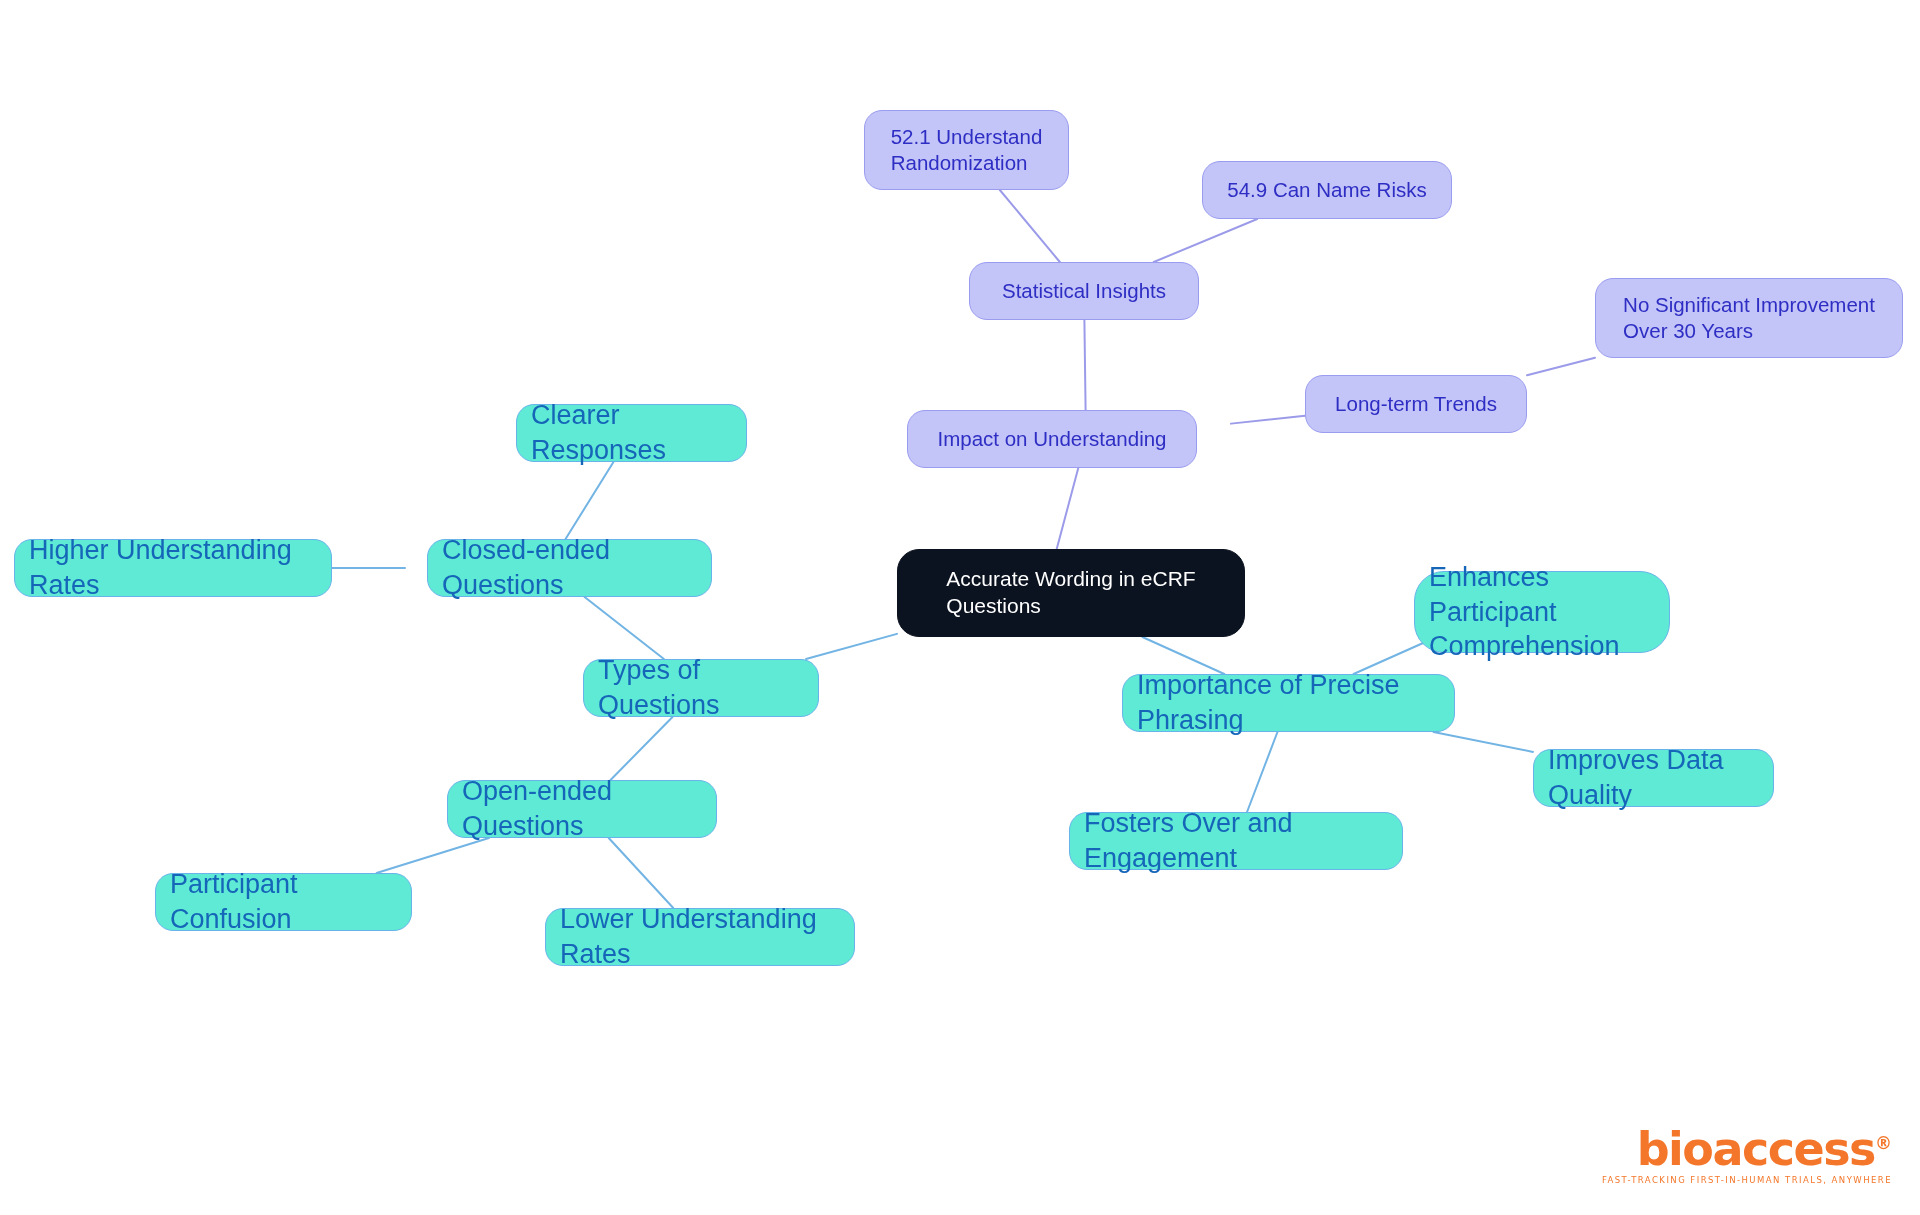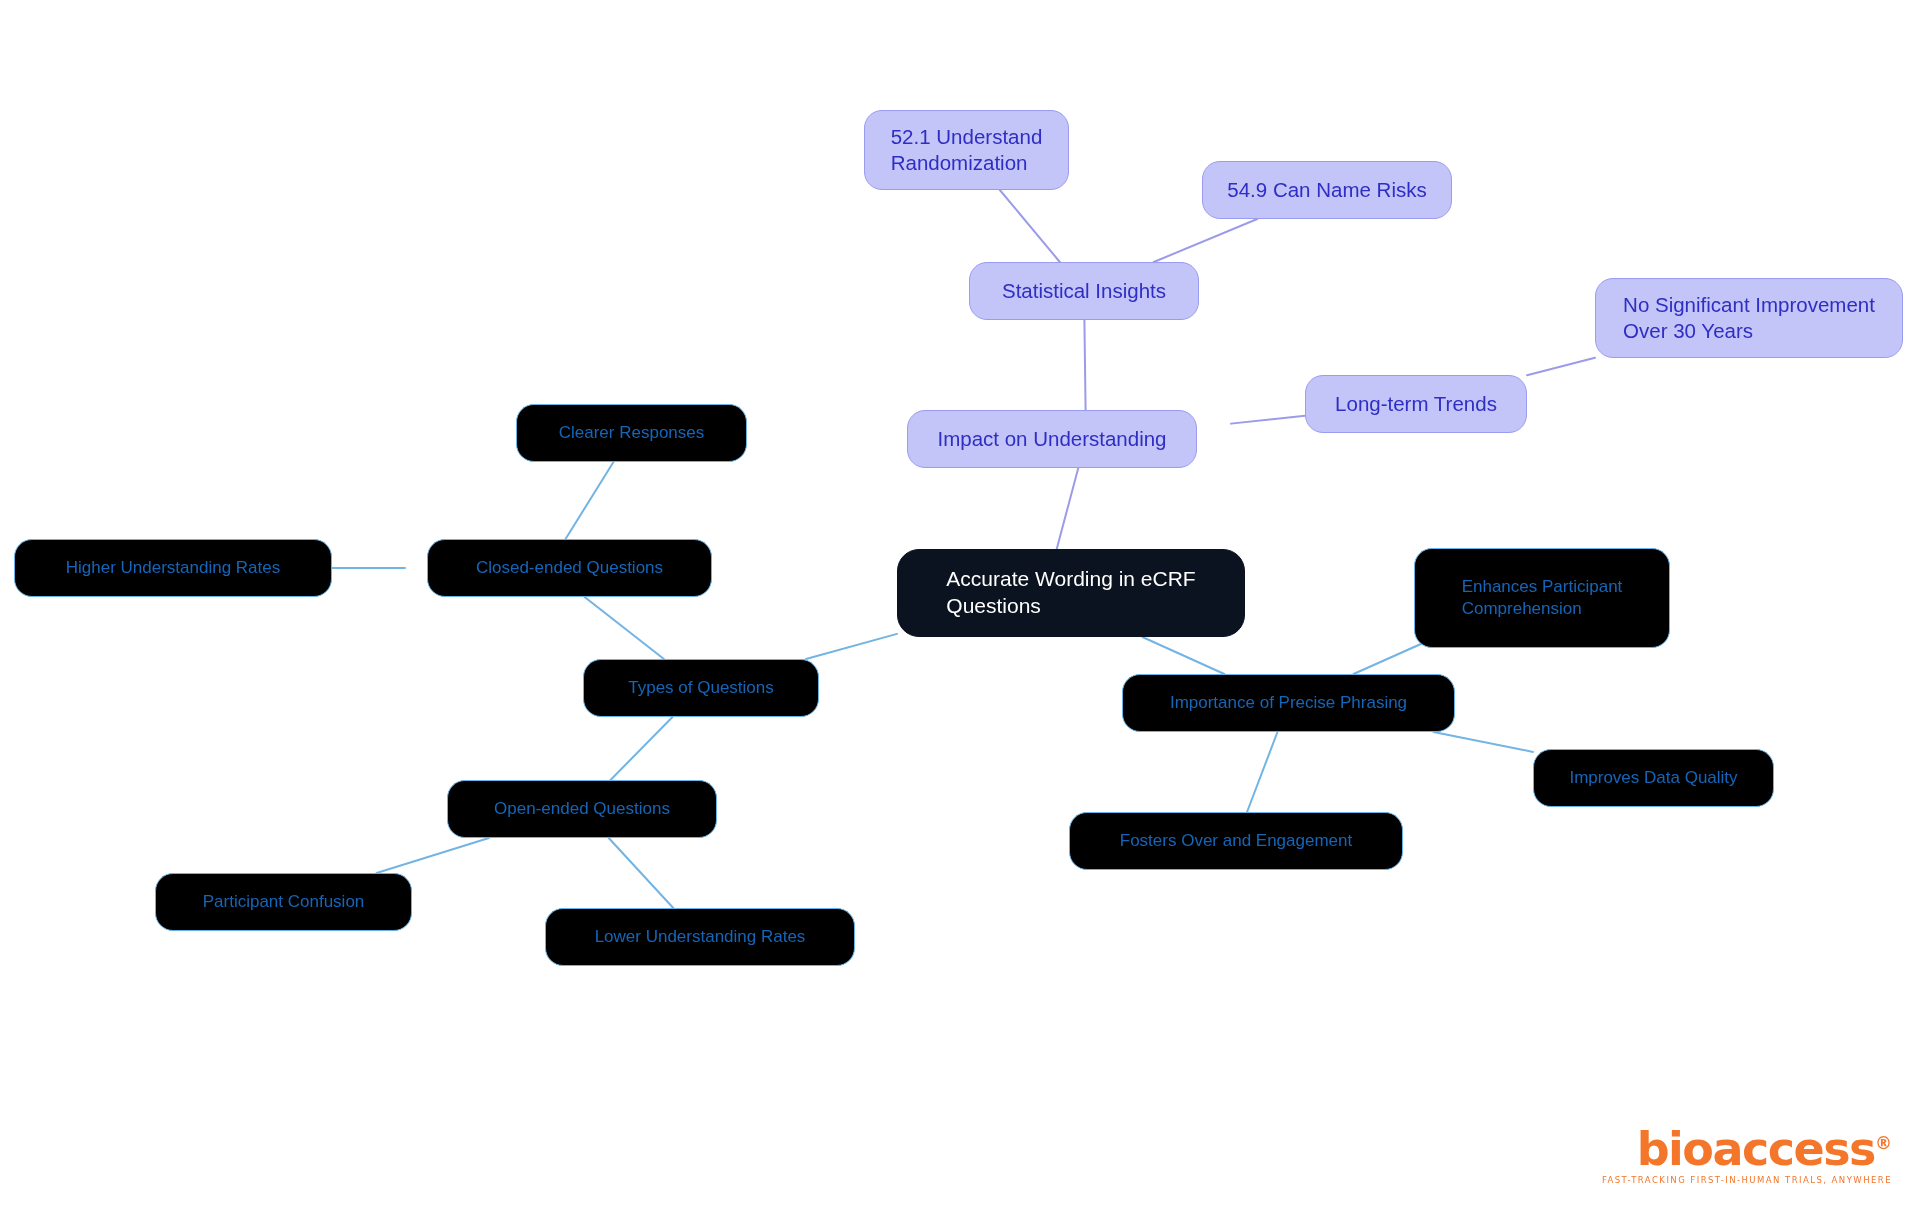--- a/index.html
+++ b/index.html
@@ -40,24 +40,24 @@
     z-index: 2;
   }
   .node.root {
     background: #0c1320;
     border-color: #0c1320;
     color: #ffffff;
     font-size: 21px;
     border-radius: 22px;
   }
   .node.blue {
-    background: #000000;
+    background: #5eead4;
     border-color: #68b4ea;
     color: #1565b8;
-    font-size: 17px;
+    font-size: 27px;
   }
   .node.purple {
     background: #c3c4f7;
     border-color: #9a9cf0;
     color: #2e2ec4;
     font-size: 20.5px;
   }
   #logo {
     position: absolute;
     right: 28px;
@@ -125,21 +125,21 @@
       <div class="node purple" style="left: 1595px; top: 278px; width: 308px; height: 80px;"><span>No Significant Improvement
 Over 30 Years</span></div>
       <div class="node blue" style="left: 583px; top: 659px; width: 236px; height: 58px;"><span>Types of Questions</span></div>
       <div class="node blue" style="left: 405px; top: 539px; width: 285px; height: 58px; margin-left: 22px;"><span>Closed-ended Questions</span></div>
       <div class="node blue" style="left: 516px; top: 404px; width: 231px; height: 58px;"><span>Clearer Responses</span></div>
       <div class="node blue" style="left: 14px; top: 539px; width: 318px; height: 58px;"><span>Higher Understanding Rates</span></div>
       <div class="node blue" style="left: 447px; top: 780px; width: 270px; height: 58px;"><span>Open-ended Questions</span></div>
       <div class="node blue" style="left: 155px; top: 873px; width: 257px; height: 58px;"><span>Participant Confusion</span></div>
       <div class="node blue" style="left: 545px; top: 908px; width: 310px; height: 58px;"><span>Lower Understanding Rates</span></div>
       <div class="node blue" style="left: 1122px; top: 674px; width: 333px; height: 58px;"><span>Importance of Precise Phrasing</span></div>
-      <div class="node blue" style="left: 1414px; top: 548px; width: 256px; height: 100px;"><span>Enhances Participant
+      <div class="node blue" style="left: 1414px; top: 571px; width: 256px; height: 82px; border-radius: 30px;"><span>Enhances Participant
 Comprehension</span></div>
       <div class="node blue" style="left: 1533px; top: 749px; width: 241px; height: 58px;"><span>Improves Data Quality</span></div>
       <div class="node blue" style="left: 1069px; top: 812px; width: 334px; height: 58px;"><span>Fosters Over and Engagement</span></div>
     </div>
 
   <div id="logo">
     <div id="logo-word"><span>bioaccess</span><span id="logo-reg">®</span></div>
     <div id="logo-tag">FAST-TRACKING FIRST-IN-HUMAN TRIALS, ANYWHERE</div>
   </div>
 </div>

